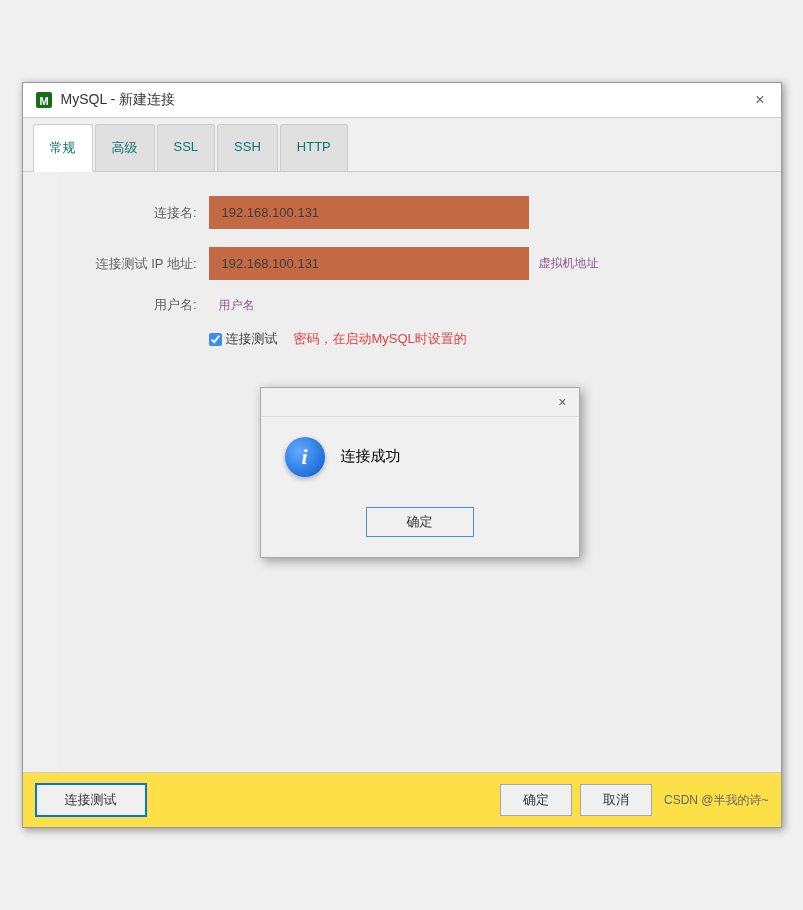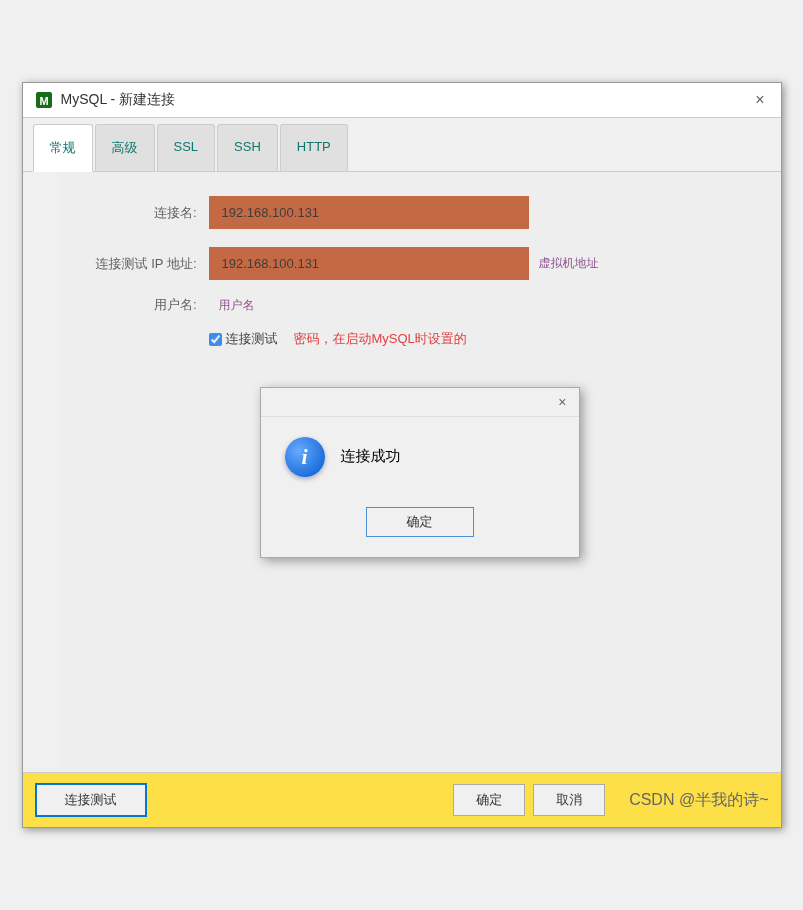--- a/index.html
+++ b/index.html
@@ -219,23 +219,23 @@
     .footer-btn {
       border: 1px solid #aaa;
       background: #f0f0f0;
       padding: 6px 22px;
       font-size: 13px;
       cursor: pointer;
       font-family: inherit;
       color: #333;
     }
     .footer-note {
-      font-size: 16px;
+      font-size: 12px;
       color: #666;
-      margin-left: 16px;
+      margin-left: 4px;
       text-align: right;
     }
     .spacer { margin-bottom: 8px; }
   </style>
 </head>
 <body>
 
 <div class="window">
 
   <div class="title-bar">

